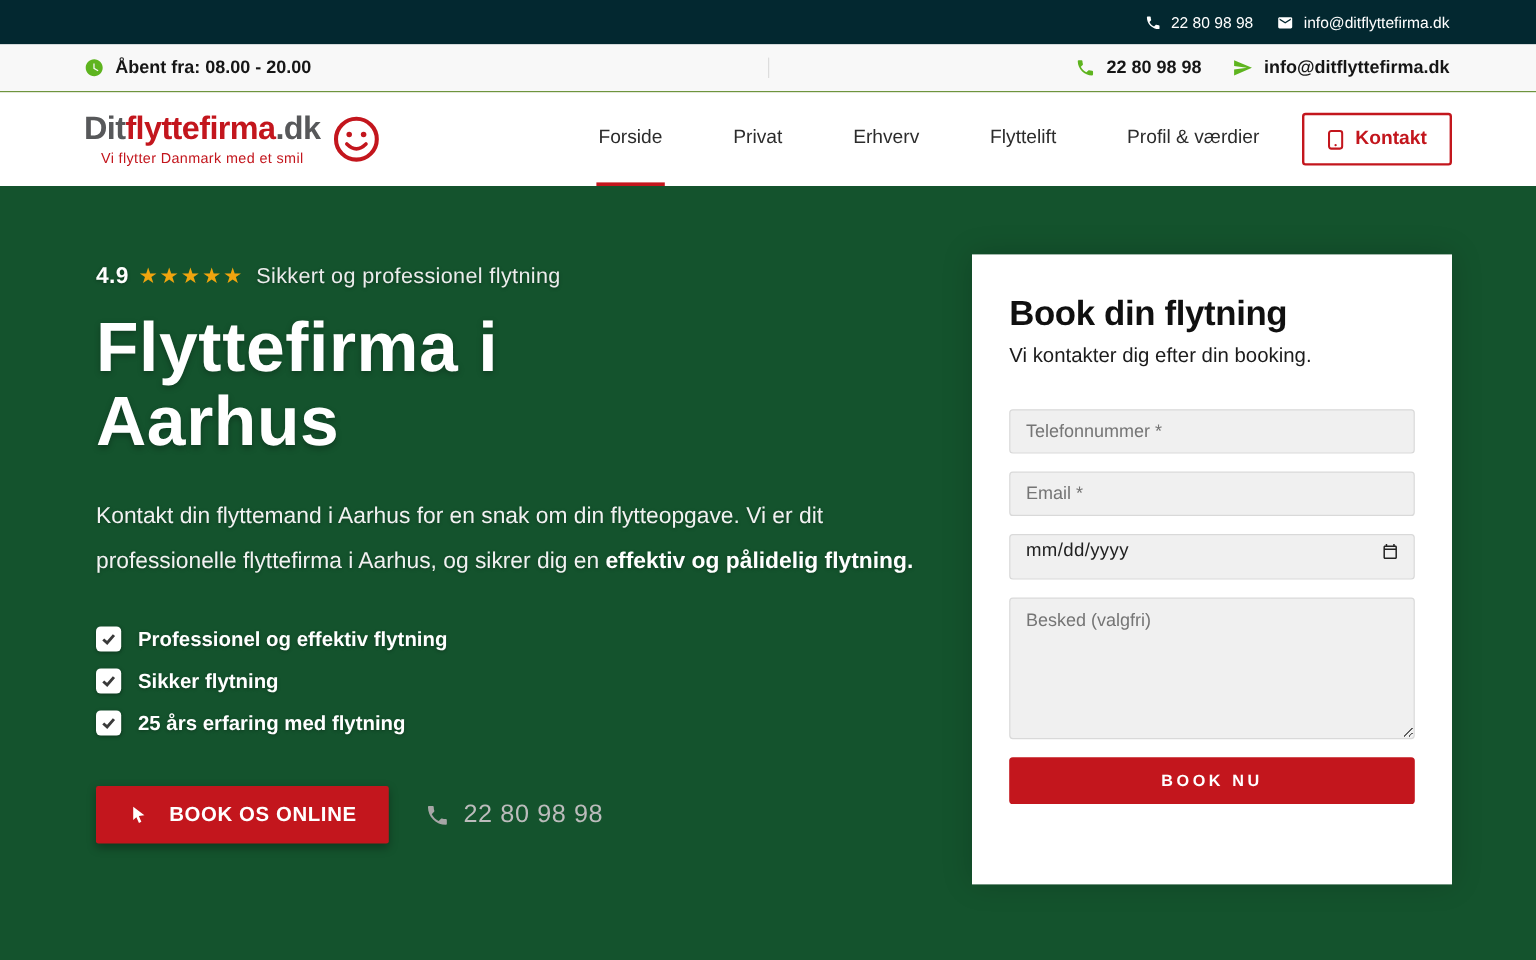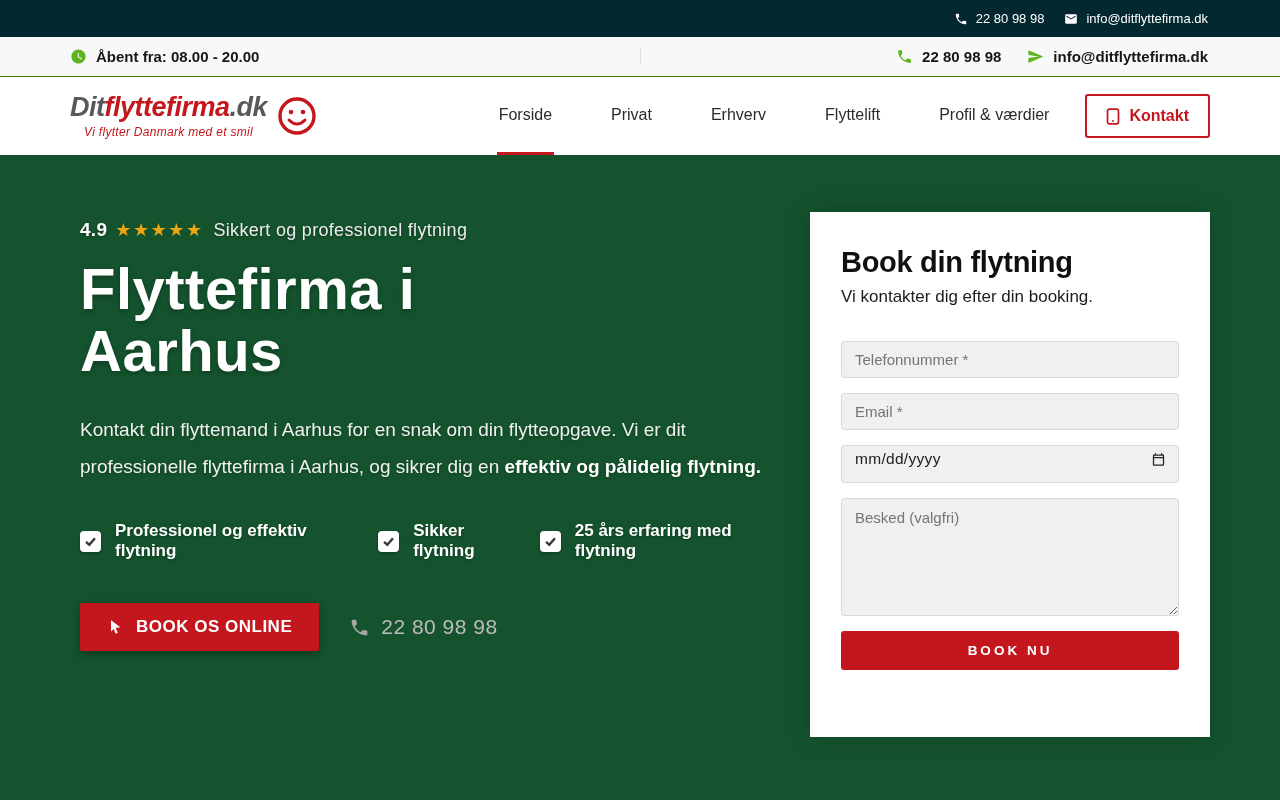--- a/index.html
+++ b/index.html
@@ -27,21 +27,21 @@
     justify-content: flex-end; padding-right: 72px; gap: 26px;
   }
   .infobar .item { display: flex; align-items: center; gap: 9px; font-size: 15px; font-weight: bold; color: #161616; }
   .infobar svg { width: 17px; height: 17px; fill: #5eb41f; }
 
   
   .header {
     height: 78px; background: #fff; display: flex; align-items: center; padding: 0 70px;
   }
   .logo { display: flex; align-items: center; gap: 10px; cursor: pointer; }
-  .logo-text { display: flex; flex-direction: column; align-items: center; font-style: italic; }
+  .logo-text { display: flex; flex-direction: column; align-items: center; }
   .logo-main { font-size: 27px; font-weight: bold; letter-spacing: -0.5px; line-height: 1; }
   .logo-gray { color: #57585a; }
   .logo-red { color: #c3161d; }
   .logo-tagline { font-size: 12px; color: #c3161d; margin-top: 4px; letter-spacing: 0.3px; }
   .logo svg { width: 40px; height: 40px; }
 
   .nav { margin-left: auto; display: flex; align-items: flex-start; gap: 55px; }
   .nav-item {
     font-size: 16px; color: #2c2c2c; cursor: pointer; padding: 28px 2px;
     border-bottom: 3px solid transparent;
@@ -66,33 +66,33 @@
   .hero-title {
     margin-top: 17px; width: 500px; font-size: 58px; line-height: 1.07; font-weight: bold;
     color: #fff; text-shadow: 0 2px 5px rgba(0,0,0,.28); letter-spacing: 0.5px;
   }
   .hero-par {
     margin-top: 30px; width: 700px; font-size: 19px; line-height: 1.92; color: #f1f1f1;
     text-shadow: 0 1px 3px rgba(0,0,0,.25);
   }
   .hero-par b { color: #fff; }
 
-  .checklist { margin-top: 36px; display: flex; flex-direction: row; gap: 14px; }
+  .checklist { margin-top: 36px; display: flex; flex-direction: column; gap: 14px; }
   .check-item { display: flex; align-items: center; gap: 14px; }
   .checkbox {
     width: 21px; height: 21px; background: #fff; border-radius: 4px; flex: 0 0 auto;
     display: flex; align-items: center; justify-content: center;
     box-shadow: 0 1px 3px rgba(0,0,0,.3);
   }
   .checkbox svg { width: 13px; height: 13px; stroke: #3a3a3a; stroke-width: 3; fill: none; }
   .check-label { font-size: 17px; font-weight: bold; color: #fff; text-shadow: 0 1px 3px rgba(0,0,0,.3); }
 
   .cta-row { margin-top: 42px; display: flex; align-items: center; gap: 30px; }
   .cta-btn {
-    display: flex; align-items: center; gap: 13px; background: #c3161d; color: #fff;
+    display: flex; align-items: center; gap: 18px; background: #c3161d; color: #fff;
     border: none; border-radius: 2px; padding: 14px 27px; font-size: 17px; font-weight: 600;
     letter-spacing: 0.5px; cursor: pointer; box-shadow: 0 3px 8px rgba(0,0,0,.3);
     font-family: "Liberation Sans", sans-serif;
   }
   .cta-btn svg { width: 16px; height: 18px; fill: #fff; }
   .hero-phone { display: flex; align-items: center; gap: 11px; cursor: pointer; }
   .hero-phone svg { width: 21px; height: 21px; fill: #a6a6a6; }
   .hero-phone span { font-size: 21px; color: #bcbcbc; letter-spacing: 0.5px; }
 
   

